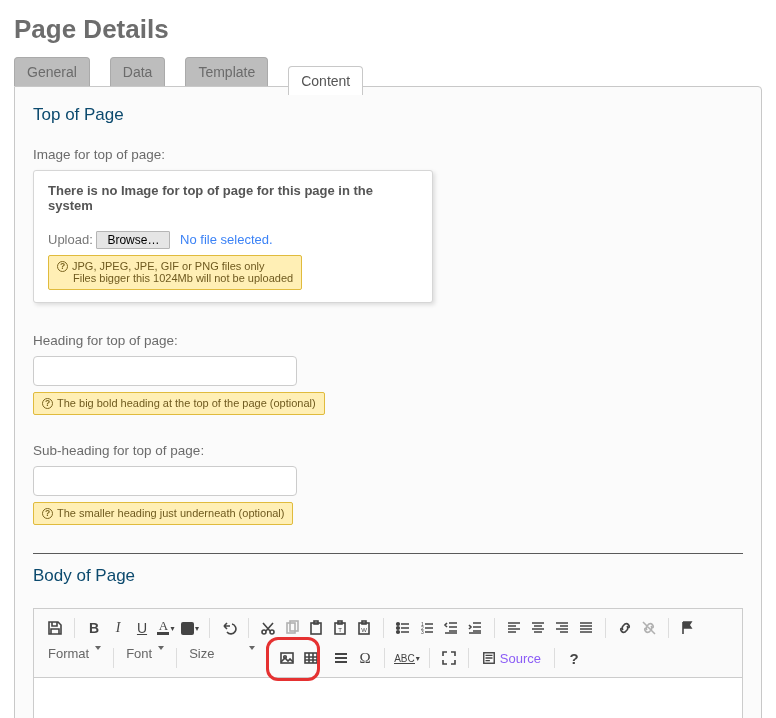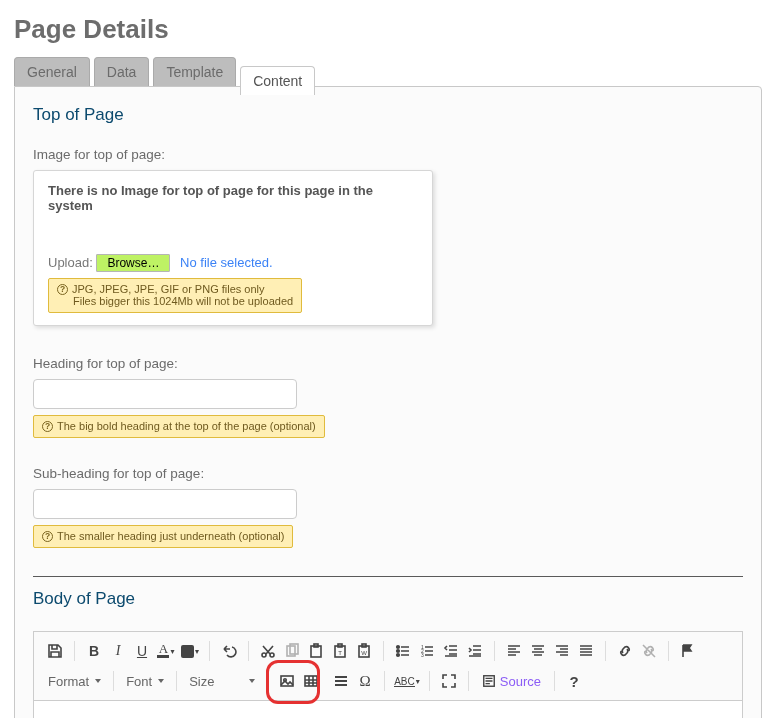--- a/index.html
+++ b/index.html
@@ -12,21 +12,21 @@
     width: 776px;
   }
   h1.page-title {
     font-size: 26px;
     font-weight: 700;
     color: #6d6d6d;
     margin: 4px 0 12px 0;
   }
   .tabs {
     display: flex;
-    gap: 4px;
+    gap: 20px;
     margin-bottom: 0;
   }
   .tab {
     padding: 6px 12px;
     font-size: 14px;
     color: #6b6b6b;
     background: #bdbdbd;
     border: 1px solid #aaa;
     border-bottom: none;
     border-radius: 4px 4px 0 0;
@@ -71,27 +71,26 @@
     font-weight: 600;
     color: #555;
     margin-bottom: 18px;
   }
   .upload-row {
     font-size: 13px;
     color: #777;
     margin-bottom: 6px;
   }
   .browse-btn {
-    background: #bef264;
+    background: #e5e5e5;
     border: 1px solid #b5b5b5;
     padding: 1px 10px;
     font-size: 12px;
     cursor: pointer;
     border-radius: 1px;
-    margin-top: 23px;
   }
   .nofile {
     color: #3b82f6;
     margin-left: 6px;
   }
   .hint {
     background: #ffefb5;
     border: 1px solid #e0bb3d;
     border-radius: 2px;
     padding: 4px 8px 5px 8px;
@@ -165,21 +164,20 @@
     align-items: center;
     justify-content: center;
     cursor: pointer;
     border-radius: 3px;
     color: #444;
   }
   .tb-btn svg { width: 16px; height: 16px; stroke: #444; fill: none; stroke-width: 1.6; }
   .tb-btn svg.filled { fill: #444; }
   .tb-combo {
     display: flex;
-    align-items: center;
     gap: 6px;
     font-size: 13px;
     color: #666;
     padding: 0 8px;
     height: 24px;
     cursor: pointer;
   }
   .tb-combo .caret {
     width: 0; height: 0;
     border-left: 3.5px solid transparent;

